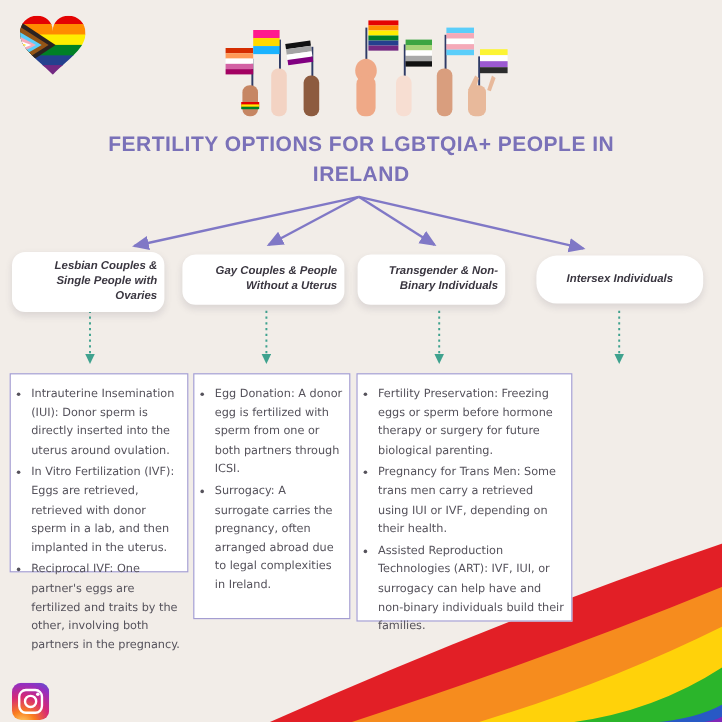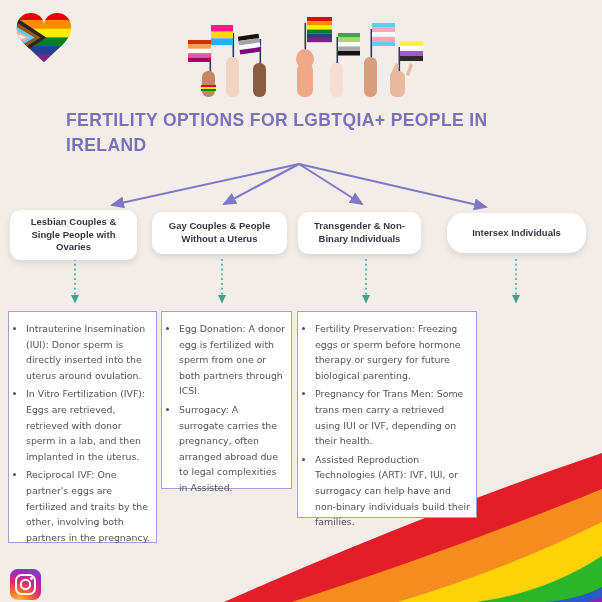--- a/index.html
+++ b/index.html
@@ -5,47 +5,48 @@
   html,body{margin:0;padding:0;background:#ddd;}
   .canvas{
     position:relative;width:602px;height:602px;overflow:hidden;
     background:#F2EDE8;
     font-family:"Liberation Sans", sans-serif;
   }
   .abs{position:absolute;}
   
   .title{
     left:66px;top:108px;width:470px;
+    text-align:center;
     font-size:17.5px;font-weight:bold;letter-spacing:.4px;
     color:#7A71B8;line-height:1.45;
   }
   
   .cat-box{
     background:#fff;border-radius:11px;
     box-shadow:0 3px 6px rgba(80,70,90,.14);
     display:flex;align-items:center;justify-content:center;
-    text-align:center;font-weight:bold;font-size:9.5px;color:#3A3640;
-    line-height:1.35;padding:12px 6px;box-sizing:border-box;
+    text-align:right;font-weight:bold;font-size:9.5px;color:#3A3640;
+    line-height:1.35;padding:12px 6px;box-sizing:border-box;font-style:italic;
   }
   .cat-1{left:10px;top:210px;width:127px;height:50px;}
   .cat-2{left:152px;top:212px;width:135px;height:42px;}
   .cat-3{left:298px;top:212px;width:123px;height:42px;}
   .cat-4{left:447px;top:213px;width:139px;height:40px;border-radius:17px;}
   
   .detail-box{
     background:#fff;border:1.5px solid #A49DD1;
     box-sizing:border-box;
     font-family:"DejaVu Sans", sans-serif;
     font-size:9.4px;color:#55525B;line-height:1.66;
     padding:9px 5px 6px 0;
   }
   .detail-box ul{margin:0;padding:0 0 0 17px;}
   .detail-box li{margin:0 0 3px 0;}
-  .d-1{left:8px;top:311px;width:149px;height:232px;}
-  .d-2{left:161px;top:311px;width:131px;height:178px;}
+  .d-1{left:8px;top:311px;width:149px;height:166px;}
+  .d-2{left:161px;top:311px;width:131px;height:205px;}
   .d-3{left:297px;top:311px;width:180px;height:207px;}
   .d-4{left:458px;top:311px;width:129px;height:167px;}
   
   .footer-handle{
     left:44px;top:576px;
     font-size:19px;font-weight:bold;color:#0f766e;letter-spacing:.2px;margin-top:24px;
   }
   .ig-icon{left:10px;top:569px;width:31px;height:31px;}
   svg{display:block;}
   .layer{left:0;top:0;width:602px;height:602px;pointer-events:none;}
@@ -200,21 +201,21 @@
   <div class="abs detail-box d-1">
     <ul>
         <li>Intrauterine Insemination (IUI): Donor sperm is directly inserted into the uterus around ovulation.</li>
         <li>In Vitro Fertilization (IVF): Eggs are retrieved, retrieved with donor sperm in a lab, and then implanted in the uterus.</li>
         <li>Reciprocal IVF: One partner's eggs are fertilized and traits by the other, involving both partners in the pregnancy.</li>
       </ul>
   </div>
   <div class="abs detail-box d-2">
     <ul>
         <li>Egg Donation: A donor egg is fertilized with sperm from one or both partners through ICSI.</li>
-        <li>Surrogacy: A surrogate carries the pregnancy, often arranged abroad due to legal complexities in Assisted.</li>
+        <li>Surrogacy: A surrogate carries the pregnancy, often arranged abroad due to legal complexities in Ireland.</li>
       </ul>
   </div>
   <div class="abs detail-box d-3">
     <ul>
         <li>Fertility Preservation: Freezing eggs or sperm before hormone therapy or surgery for future biological parenting.</li>
         <li>Pregnancy for Trans Men: Some trans men carry a retrieved using IUI or IVF, depending on their health.</li>
         <li>Assisted Reproduction Technologies (ART): IVF, IUI, or surrogacy can help have and non-binary individuals build their families.</li>
       </ul>
   </div>
 

